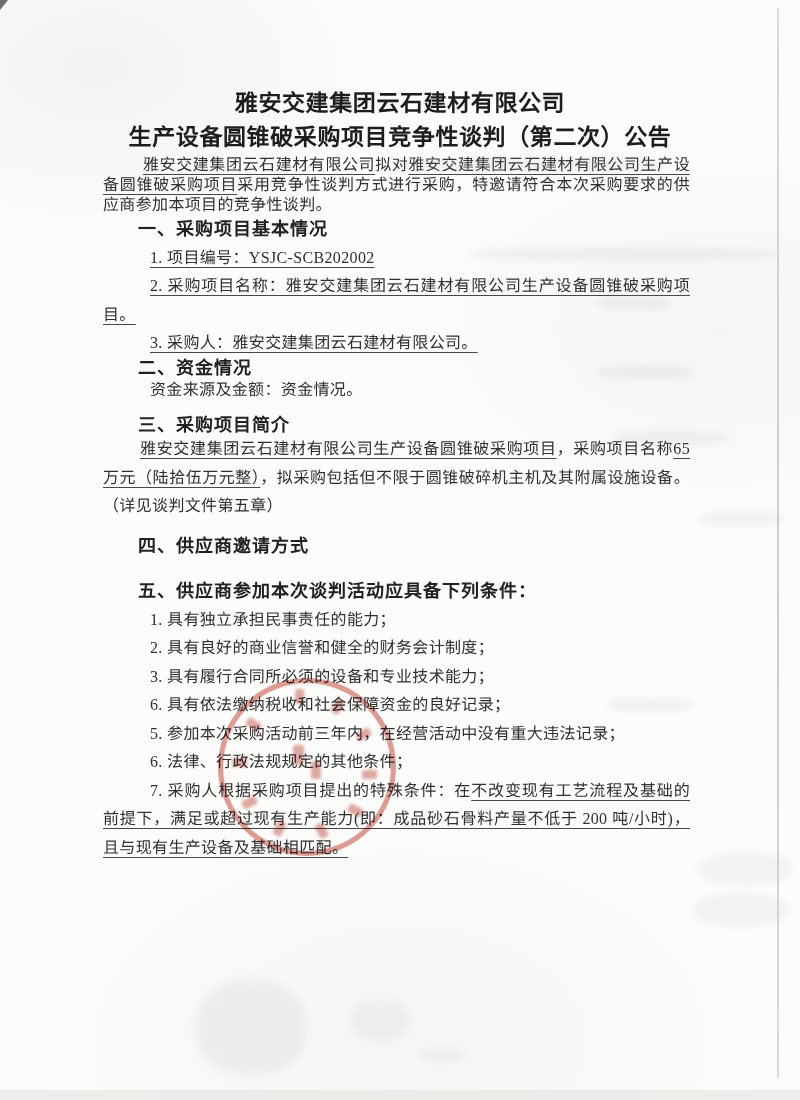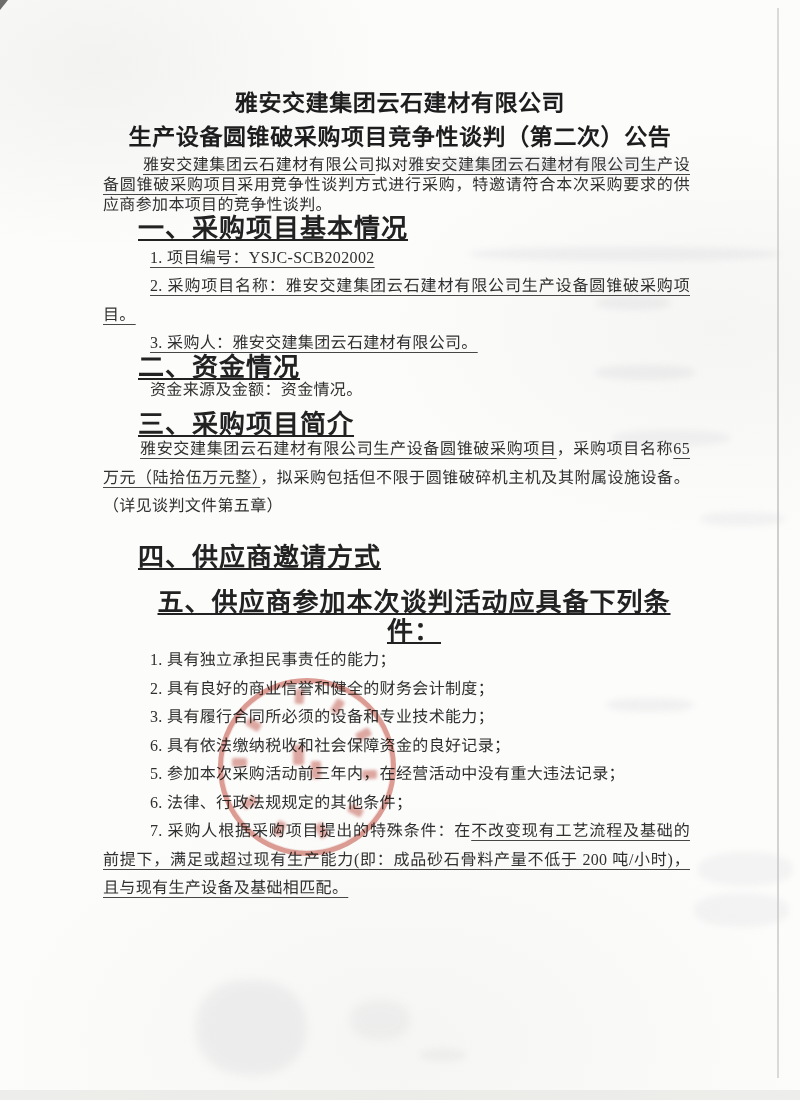--- a/index.html
+++ b/index.html
@@ -33,34 +33,33 @@
     margin:0 110px 0 103px;
     font-size:16px;
     letter-spacing:0.35px;
     text-align:justify;
     color:#303030;
   }
   .col p{margin:0;line-height:28.5px;}
   p.intro{line-height:20px;text-indent:40px;}
   .h{
     margin:0;
-    font-size:26px;
+    font-size:18px;
     font-weight:bold;
     line-height:30px;
     letter-spacing:1px;
     padding-left:35px;
     color:#222;
     text-align:left;
-    text-decoration:underline;
   }
   .h.s1{margin-top:0;}
   .h.s2{margin-top:-4px;}
   .h.s3{margin-top:6px;}
-  .h.s4{margin-top:23px;}
-  .h.s5{margin-top:17px;text-align:center;}
+  .h.s4{margin-top:11px;}
+  .h.s5{margin-top:17px;}
   p.it{text-indent:47px;}
   p.s2body{margin-top:-6px;text-indent:47px;}
   p.s3para{margin-top:-4px;text-indent:37px;}
   p.s4para{margin-top:-2px;text-indent:33px;}
   p.item7{text-indent:47px;}
   .u{
     text-decoration:underline;
     text-decoration-color:#474747;
     text-decoration-thickness:1px;
     text-underline-offset:4px;

